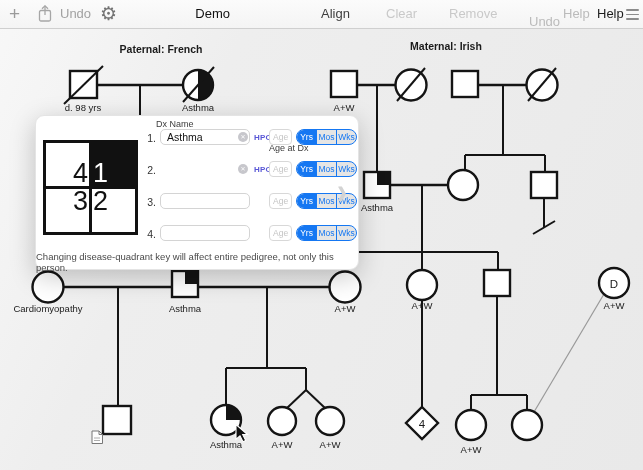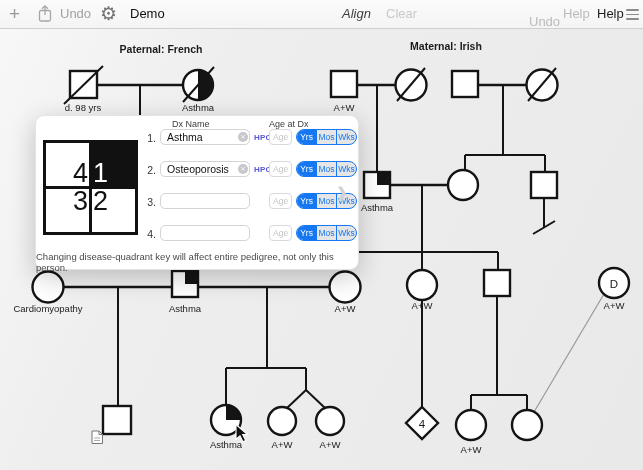--- a/index.html
+++ b/index.html
@@ -12,22 +12,22 @@
   .toolbar{
     position:absolute;left:0;top:0;width:643px;height:28px;
     background:linear-gradient(#fbfbfb,#f4f4f4);
     border-bottom:1px solid #cfcfcf;z-index:20;
   }
   .tb{position:absolute;top:0;height:28px;line-height:28px;font-size:13px;white-space:nowrap;}
   .plus{left:9px;font-size:19px;color:#9a9a9a;font-weight:300;}
   .share{left:37px;top:4px;height:20px;line-height:20px;}
   .clear{left:60px;color:#a2a2a2;}
   .gear{left:100px;font-size:19px;color:#737373;}
-  .title{left:130px;width:100px;text-align:left;color:#111;}
-  .align{left:342px;color:#3e3e3e;font-style:italic;}
+  .title{left:130px;width:100px;text-align:right;color:#111;}
+  .align{left:321px;color:#3e3e3e;}
   .detach{left:386px;color:#c9c9c9;}
   .remove{left:449px;color:#c9c9c9;}
   .undo{left:529px;color:#bbbbbb;margin-top:8px;}
   .redo{left:563px;color:#bbbbbb;}
   .helpb{left:597px;color:#1d1d1d;font-weight:normal;}
   .menu{left:626px;top:9px;width:13px;}
   .menu i{display:block;height:1.6px;background:#8b8b8b;margin-bottom:3px;border-radius:1px;}
   
   svg.canvas{position:absolute;left:0;top:0;z-index:1;}
   svg text{font-family:"Liberation Sans", sans-serif;fill:#1b1b1b;}
@@ -43,22 +43,22 @@
     position:absolute;left:7px;top:24px;width:95px;height:95px;
     background:#111;border:3px solid #111;box-sizing:border-box;
     display:grid;grid-template-columns:1fr 1fr;grid-template-rows:1fr 1fr;gap:3px;
   }
   .qcell{background:#fff;display:flex;font-size:27px;line-height:0.8;color:#111;overflow:hidden;}
   .q4{align-items:flex-end;justify-content:flex-end;padding:0 1px 1px 0;}
   .q1{background:#111;color:#fff;align-items:flex-end;justify-content:flex-start;padding:0 0 1px 1px;}
   .q3{align-items:flex-start;justify-content:flex-end;padding:2px 1px 0 0;}
   .q2{align-items:flex-start;justify-content:flex-start;padding:2px 0 0 1px;}
   .colhdr{position:absolute;top:3px;font-size:9px;color:#3c3c3c;}
-  .hdr-dx{left:120px;margin-left:16px;}
-  .hdr-age{left:233px;}
+  .hdr-dx{left:120px;}
+  .hdr-age{left:233px;margin-top:24px;}
   .dxrow{position:absolute;left:0;width:322px;height:18px;}
   .r1{top:13px;}.r2{top:45px;}.r3{top:77px;}.r4{top:109px;}
   .rownum{position:absolute;left:106px;width:14px;text-align:right;font-size:10.5px;color:#333;top:3px;}
   .dxfield{
     position:absolute;left:124px;top:0;width:90px;height:16px;box-sizing:border-box;
     border:1px solid #d4d4d4;border-radius:5px;background:#fff;
     font-family:"Liberation Sans", sans-serif;font-size:10.5px;color:#111;
     padding:0 14px 0 6px;outline:none;
   }
   .clearx{
@@ -206,20 +206,21 @@
       <rect x="2.5" y="6.5" width="11" height="10.5" rx="1.5" fill="none" stroke="#a6a6a6" stroke-width="1.3"></rect>
       <line x1="8" y1="1.8" x2="8" y2="11" stroke="#a6a6a6" stroke-width="1.3"></line>
       <path d="M5 4.8 L8 1.8 L11 4.8" fill="none" stroke="#a6a6a6" stroke-width="1.3"></path>
     </svg>
   </span>
   <span class="tb clear">Undo</span>
   <span class="tb gear">⚙</span>
   <span class="tb title">Demo</span>
   <span class="tb align">Align</span>
   <span class="tb detach">Clear</span>
+  <span class="tb remove">Remove</span>
   <span class="tb undo">Undo</span>
   <span class="tb redo">Help</span>
   <span class="tb helpb">Help</span>
   <span class="tb menu">
       <i></i>
       <i></i>
       <i></i>
     </span>
 </div>
 
@@ -242,21 +243,20 @@
     <input class="agefield" readonly="" placeholder="Age" style="">
     <div class="seg">
       <div class="segcell sel">Yrs</div>
       <div class="segcell">Mos</div>
       <div class="segcell">Wks</div>
     </div>
   </div>
 
   <div class="dxrow r2">
     <span class="rownum">2.</span>
-    <input class="dxfield" readonly="" value="Osteoporosis" style="">
     <span class="clearx">✕</span>
     <span class="hpo">HPO</span>
     <input class="agefield" readonly="" placeholder="Age" style="">
     <div class="seg">
       <div class="segcell sel">Yrs</div>
       <div class="segcell">Mos</div>
       <div class="segcell">Wks</div>
     </div>
   </div>
 

